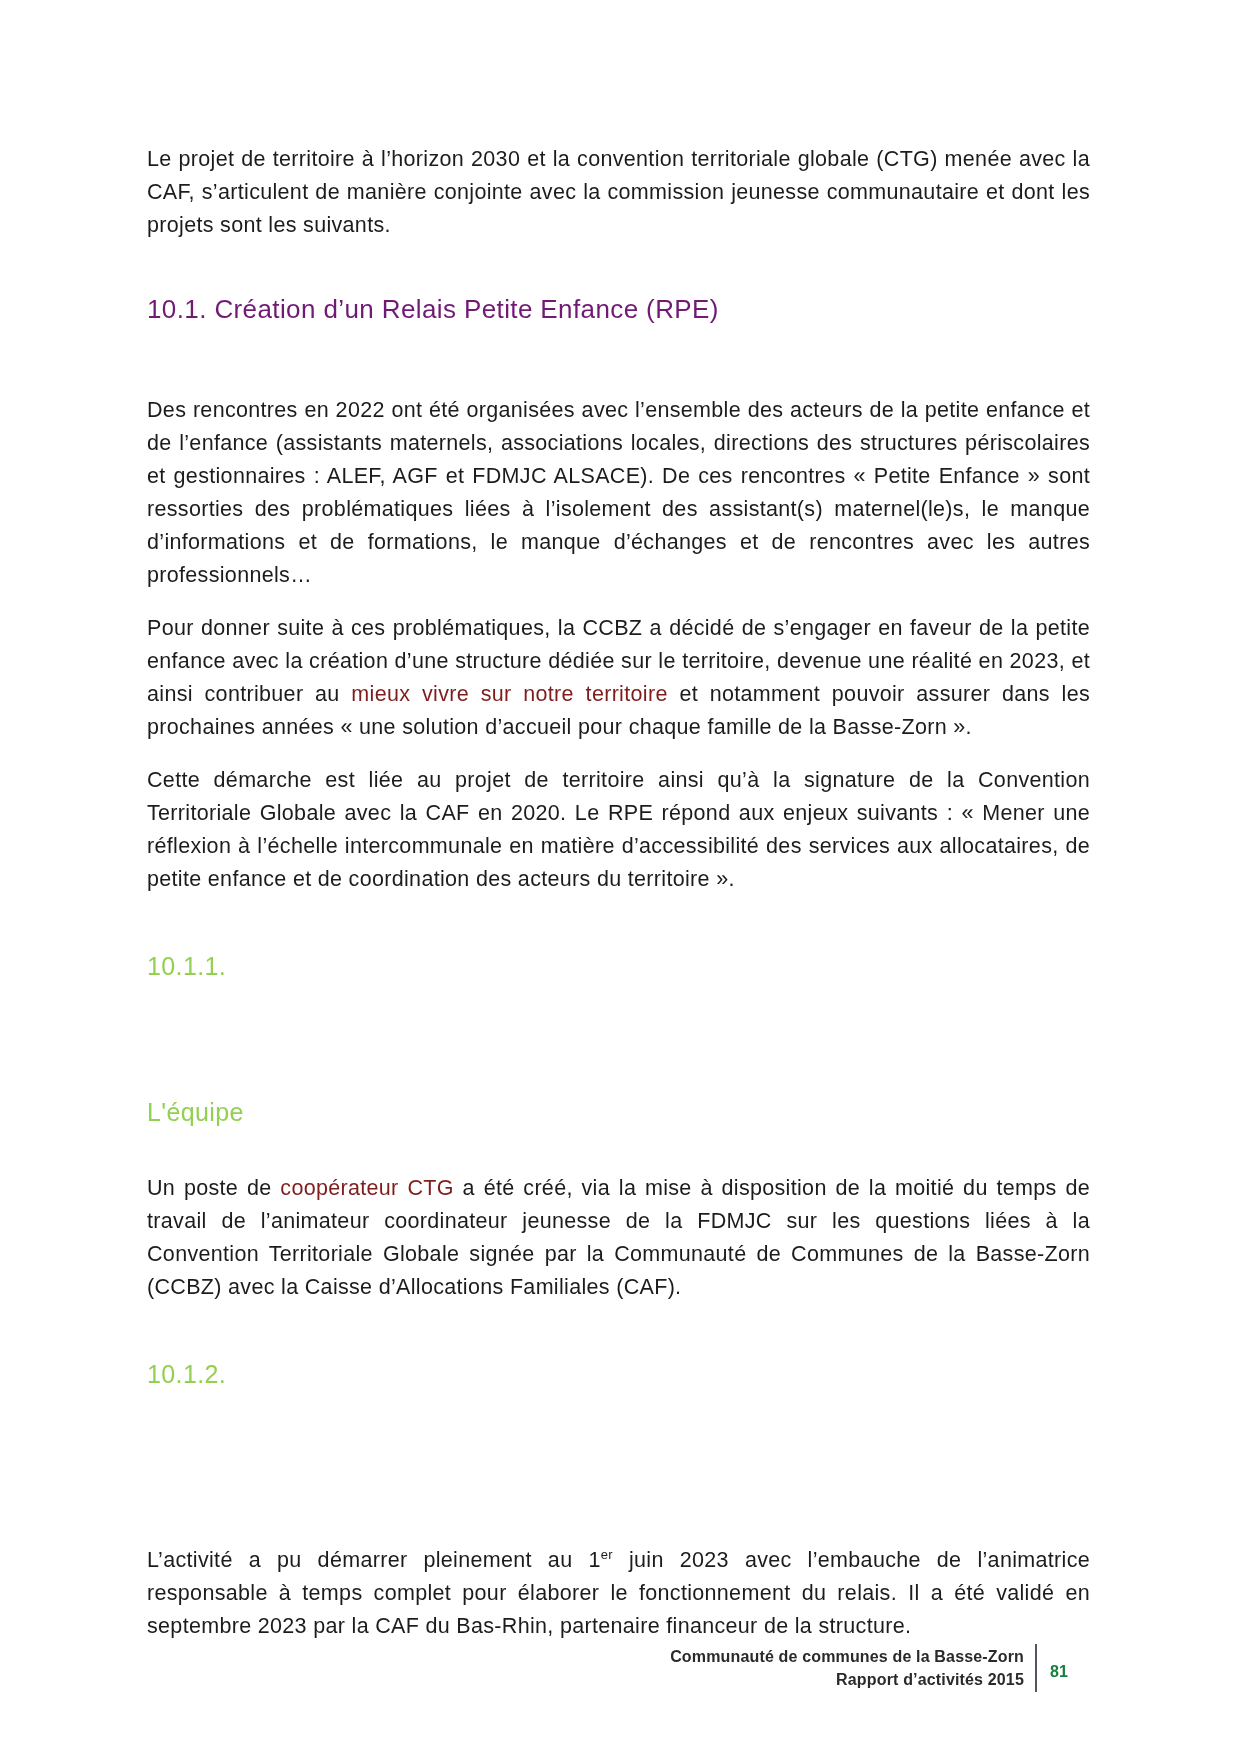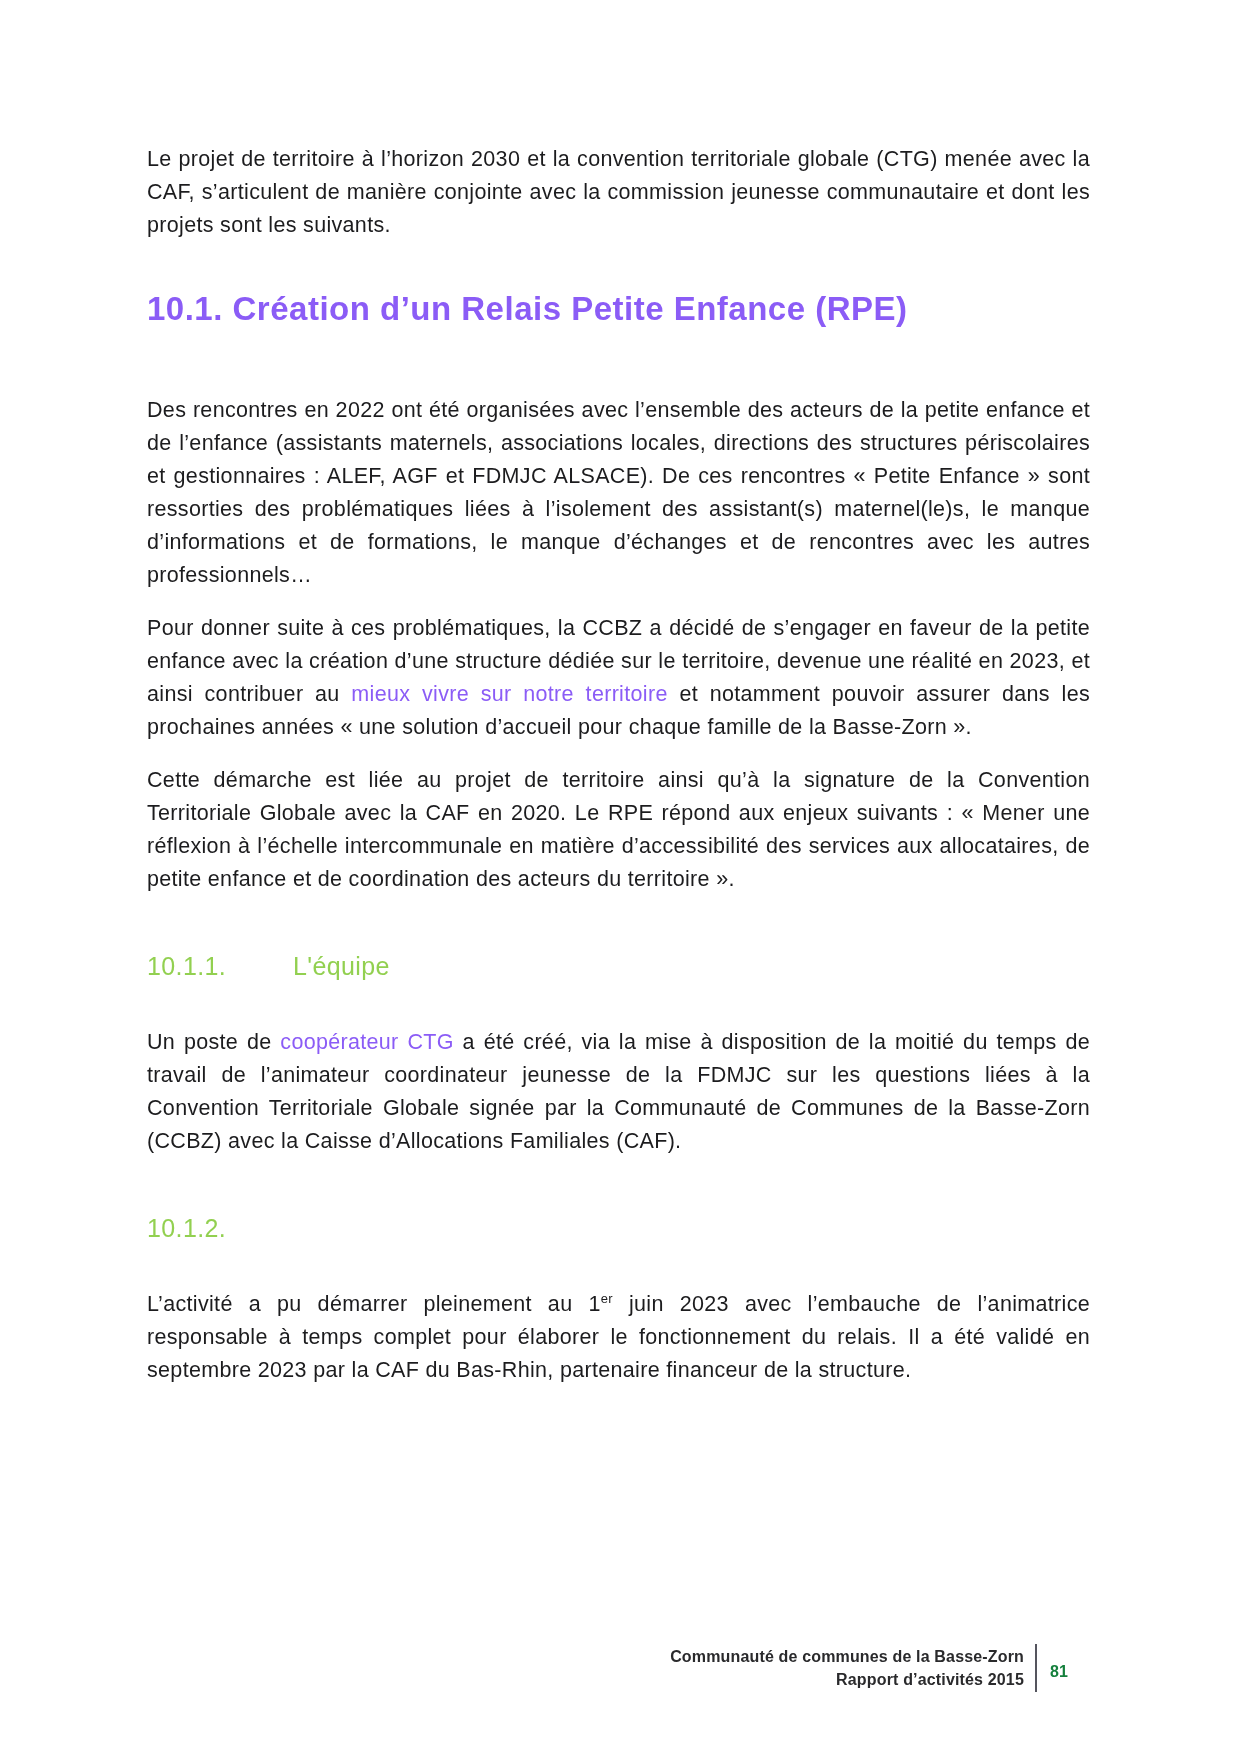--- a/index.html
+++ b/index.html
@@ -21,42 +21,43 @@
   .body-text {
     font-size: 21.5px;
     line-height: 33px;
     letter-spacing: 0.015em;
     text-align: justify;
     color: #1c1c1e;
   }
   p.body-text { margin-bottom: 20px; }
   p.no-gap { margin-bottom: 16px; }
   .h-section {
-    font-size: 33px;
-    font-weight: 700;
+    font-size: 26px;
+    font-weight: 400;
     letter-spacing: 0.015em;
-    color: #8b5cf6;
+    color: #701a75;
     margin: 46px 0 64px 0;
     line-height: 42px;
   }
   .h-sub {
     display: flex;
     align-items: baseline;
     font-size: 25px;
     font-weight: 400;
     letter-spacing: 0.015em;
     color: #92d050;
     margin: 52px 0 42px 0;
     line-height: 36px;
+    flex-direction: column;
   }
   .h-sub .h-num {
     flex: 0 0 146px;
   }
   .link {
-    color: #8b5cf6;
+    color: #7f1d1d;
     cursor: pointer;
   }
   sup.sup {
     font-size: 13px;
     vertical-align: super;
     line-height: 0;
   }
   .footer {
     position: absolute;
     right: 166px;

